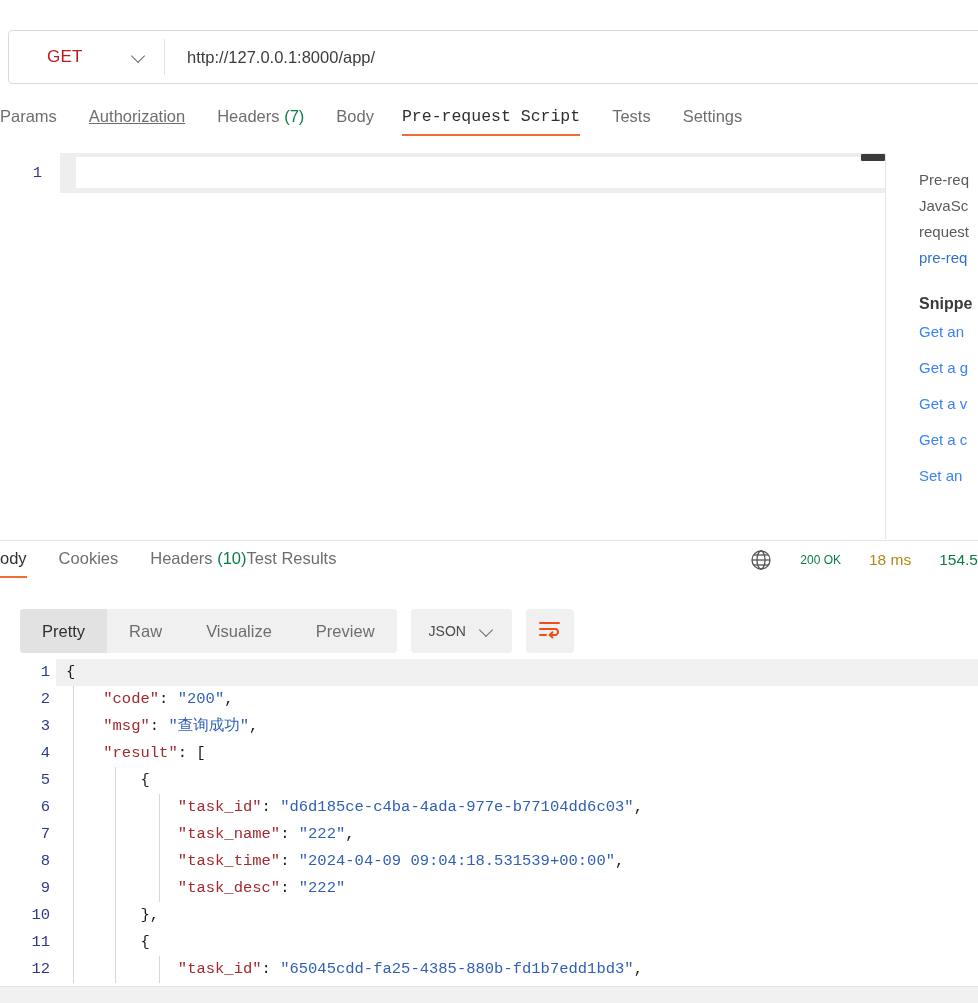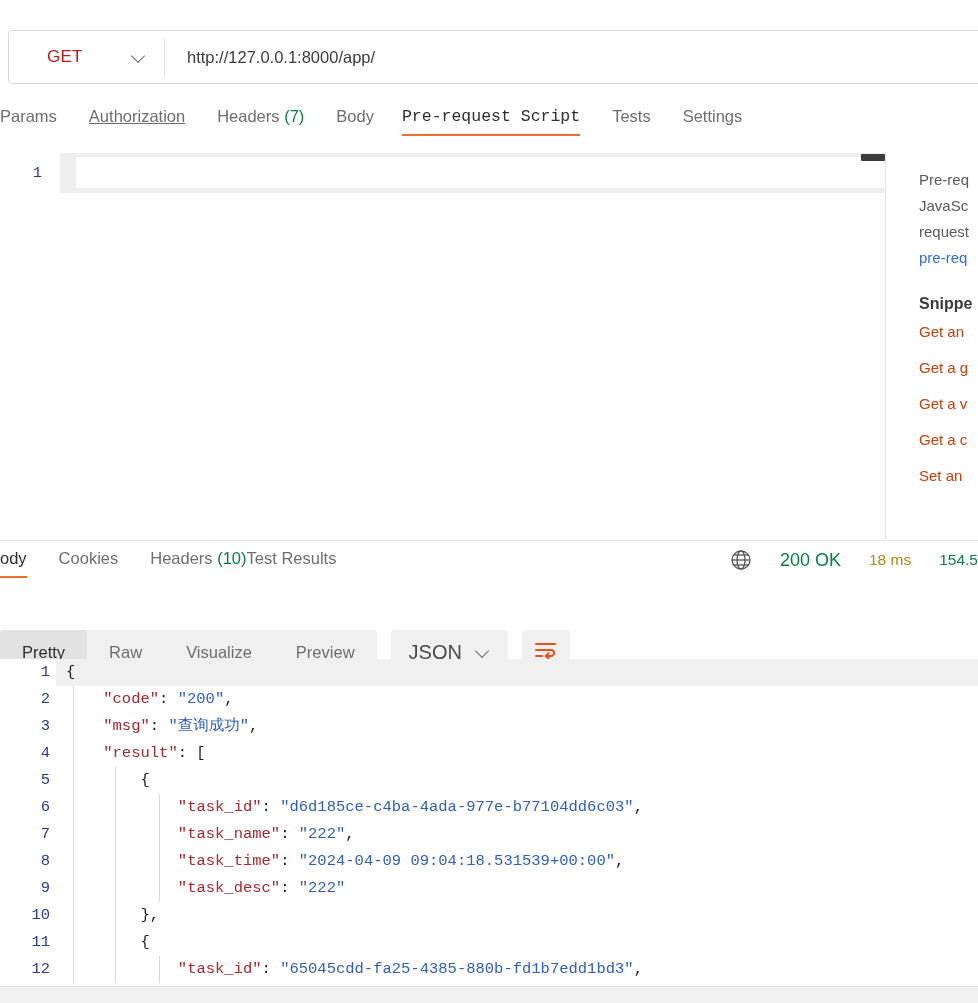--- a/index.html
+++ b/index.html
@@ -103,21 +103,21 @@
     white-space: nowrap;
   }
   .doc-link {
     font-size: 15px; line-height: 26px; color: #2f6fd0; white-space: nowrap;
     cursor: pointer;
   }
   .doc-h {
     font-size: 16px; font-weight: bold; color: #3a3a3a;
     margin-top: 24px; margin-bottom: 10px; white-space: nowrap;
   }
-  .snip { font-size: 15px; color: #c2410c; margin-bottom: 19px; white-space: nowrap; cursor: pointer; }
+  .snip { font-size: 15px; color: #3b82f6; margin-bottom: 19px; white-space: nowrap; cursor: pointer; }
 
   
   .hdivider {
     position: absolute; left: 0; top: 540px; width: 978px; height: 1px;
     background: #e4e4e4;
   }
 
   
   .restabs {
     position: absolute; left: 0; top: 549px; width: 978px; height: 44px;
@@ -131,44 +131,44 @@
   .restab.active { color: #2f2f2f; text-align: center; }
   .restab.active::after {
     content: ""; position: absolute; left: 0; right: 0; bottom: 0;
     height: 2.5px; background: #ef6c33;
   }
   .status-group {
     position: absolute; right: 0; top: 0;
     display: flex; align-items: center; gap: 0px;
   }
   .globe-icon { width: 22px; height: 22px; margin-right: 28px; }
-  .st-code { font-size: 18px; color: #0a7d43; margin-right: 28px; white-space: nowrap; }
+  .st-code { font-size: 12px; color: #0a7d43; margin-right: 28px; white-space: nowrap; }
   .st-time { font-size: 15.5px; color: #b58512; margin-right: 28px; white-space: nowrap; }
   .st-size { font-size: 15.5px; color: #0a7d43; white-space: nowrap; }
 
   
   .bodybar {
-    position: absolute; left: 0; top: 630px; width: 978px; height: 44px;
-    display: flex; align-items: center;
+    position: absolute; left: 0; top: 609px; width: 978px; height: 44px;
+    display: flex; align-items: center; padding-left: 20px;
   }
   .seg {
     height: 44px; background: #f0f0f0; border-radius: 4px;
     display: flex; align-items: stretch; overflow: hidden;
   }
   .seg-item {
     display: flex; align-items: center; padding: 0 22px;
     font-size: 16.5px; color: #6e6e6e; cursor: pointer;
   }
   .seg-item.active { background: #e2e2e2; color: #2f2f2f; }
   .fmt-box {
     height: 44px; background: #f0f0f0; border-radius: 4px;
     display: flex; align-items: center; gap: 14px;
     padding: 0 18px; margin-left: 14px; cursor: pointer;
   }
-  .fmt-label { font-size: 20px; color: #4a4a4a; }
+  .fmt-label { font-size: 14px; color: #4a4a4a; }
   .wrap-btn {
     width: 48px; height: 44px; background: #f0f0f0; border-radius: 4px;
     margin-left: 14px; display: flex; align-items: center; justify-content: center;
     cursor: pointer;
   }
 
   
   .jsonview {
     position: absolute; left: 0; top: 659px; width: 978px; height: 327px;
     overflow: hidden; background: #fff;

